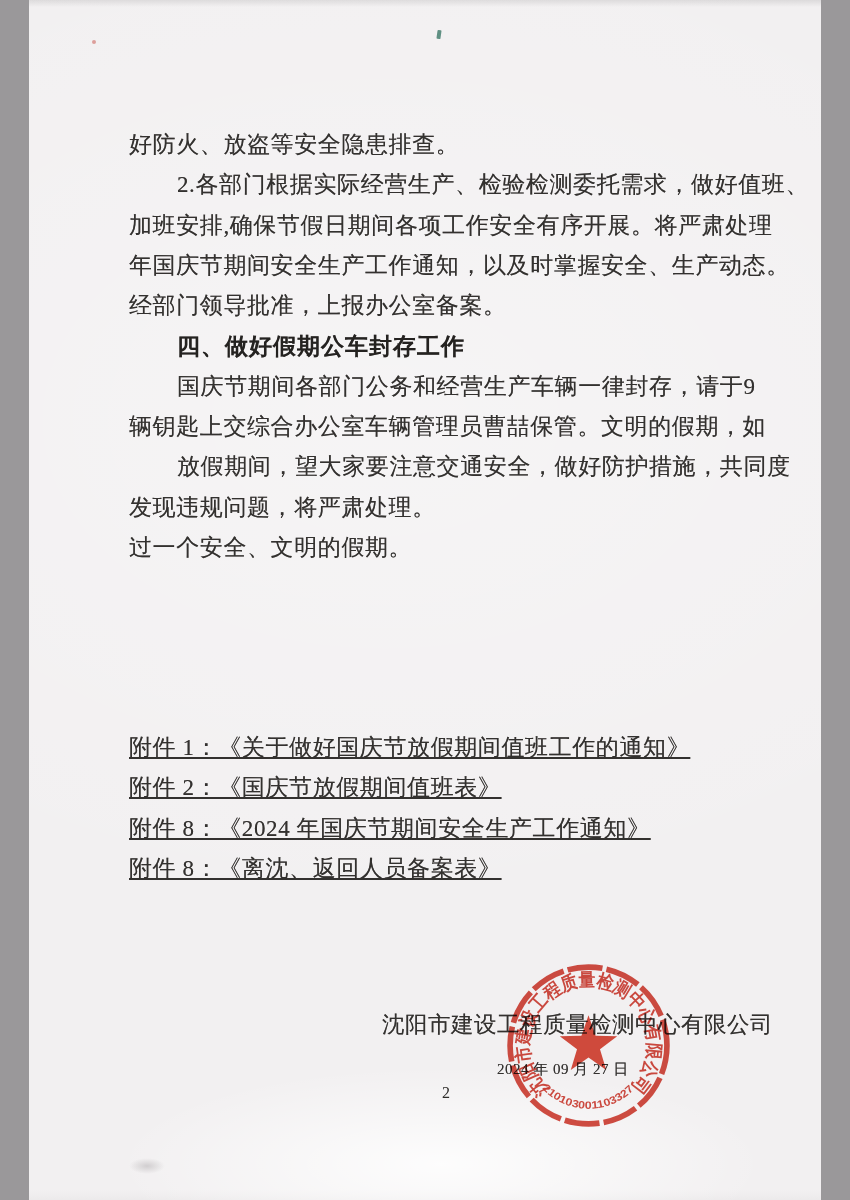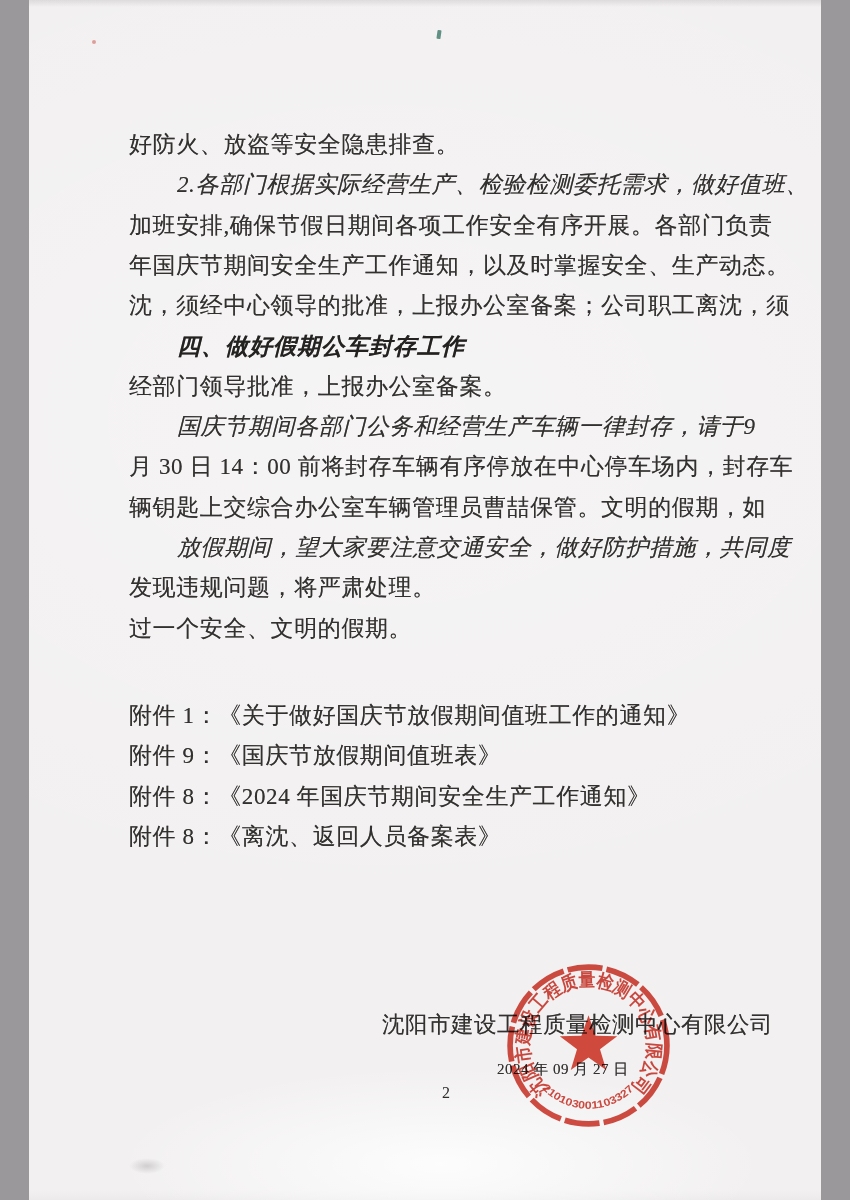--- a/index.html
+++ b/index.html
@@ -17,28 +17,28 @@
       linear-gradient(0deg, #eceaeb 0px, rgba(242,240,241,0) 10px),
       #f2f0f1;
     font-family:"Liberation Serif","DejaVu Serif",serif;
   }
   .body-text{position:absolute;left:100px;top:125px;width:652px;}
   .line{
     font-size:23px;line-height:40.3px;letter-spacing:0.6px;
     white-space:nowrap;
     text-shadow:0 0 0.6px rgba(45,42,40,0.55);
   }
-  .indent{padding-left:48px;font-style:italic;}
+  .indent{padding-left:48px;}
   .heading{
     font-weight:700;
     font-family:"Liberation Sans","DejaVu Sans",sans-serif;
     color:#242220;
     letter-spacing:1px;
   }
-  .attachments{position:absolute;left:100px;top:696px;}
+  .attachments{position:absolute;left:100px;top:728px;text-decoration:underline;}
   .sig-company{
     position:absolute;left:353px;top:1011px;
     font-size:22.5px;letter-spacing:0.5px;line-height:28px;
     white-space:nowrap;text-shadow:0 0 0.6px rgba(45,42,40,0.55);
   }
   .sig-date{
     position:absolute;left:468px;top:1055px;
     font-size:15px;letter-spacing:0.5px;line-height:28px;
     white-space:nowrap;text-shadow:0 0 0.6px rgba(45,42,40,0.55);
   }
@@ -62,36 +62,34 @@
     background:radial-gradient(rgba(120,115,118,0.28),rgba(120,115,118,0) 70%);}
 </style>
 </head>
 <body>
 
 <div class="paper">
 
   <main class="body-text">
     <div class="line">好防火、放盗等安全隐患排查。</div>
     <div class="line indent">2.各部门根据实际经营生产、检验检测委托需求，做好值班、</div>
-    <div class="line">加班安排,确保节假日期间各项工作安全有序开展。各部门负责</div>
+    <div class="line">加班安排,确保节假日期间各项工作安全有序开展。将严肃处理</div>
     <div class="line">年国庆节期间安全生产工作通知，以及时掌握安全、生产动态。</div>
-    <div class="line">沈，须经中心领导的批准，上报办公室备案；公司职工离沈，须</div>
+    <div class="line">经部门领导批准，上报办公室备案。</div>
     <div class="line indent heading">四、做好假期公车封存工作</div>
-    <div class="line">经部门领导批准，上报办公室备案。</div>
     <div class="line indent">国庆节期间各部门公务和经营生产车辆一律封存，请于9</div>
-    <div class="line">月 30 日 14：00 前将封存车辆有序停放在中心停车场内，封存车</div>
     <div class="line">辆钥匙上交综合办公室车辆管理员曹喆保管。文明的假期，如</div>
     <div class="line indent">放假期间，望大家要注意交通安全，做好防护措施，共同度</div>
     <div class="line">发现违规问题，将严肃处理。</div>
     <div class="line">过一个安全、文明的假期。</div>
   </main>
 
   <section class="attachments">
     <div class="line">附件 1：《关于做好国庆节放假期间值班工作的通知》</div>
-    <div class="line">附件 9：《国庆节放假期间值班表》</div>
+    <div class="line">附件 2：《国庆节放假期间值班表》</div>
     <div class="line">附件 8：《2024 年国庆节期间安全生产工作通知》</div>
     <div class="line">附件 8：《离沈、返回人员备案表》</div>
   </section>
 
   <div class="sig-company">沈阳市建设工程质量检测中心有限公司</div>
   <div class="sig-date">2024 年 09 月 27 日</div>
   <div class="page-number">2</div>
 
   <div class="stamp">
     <svg viewBox="0 0 180 180" xmlns="http://www.w3.org/2000/svg">

